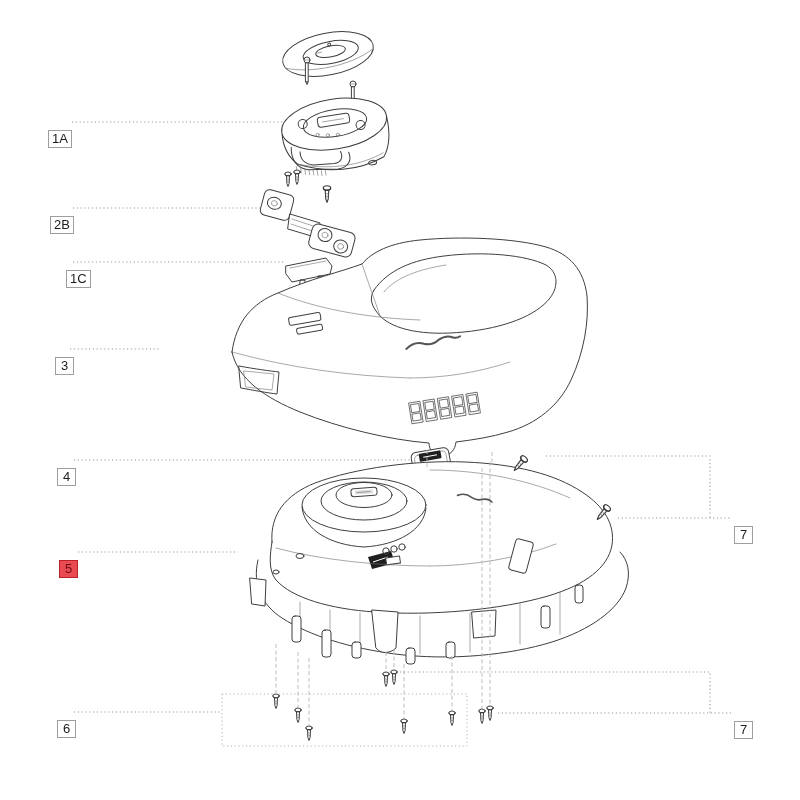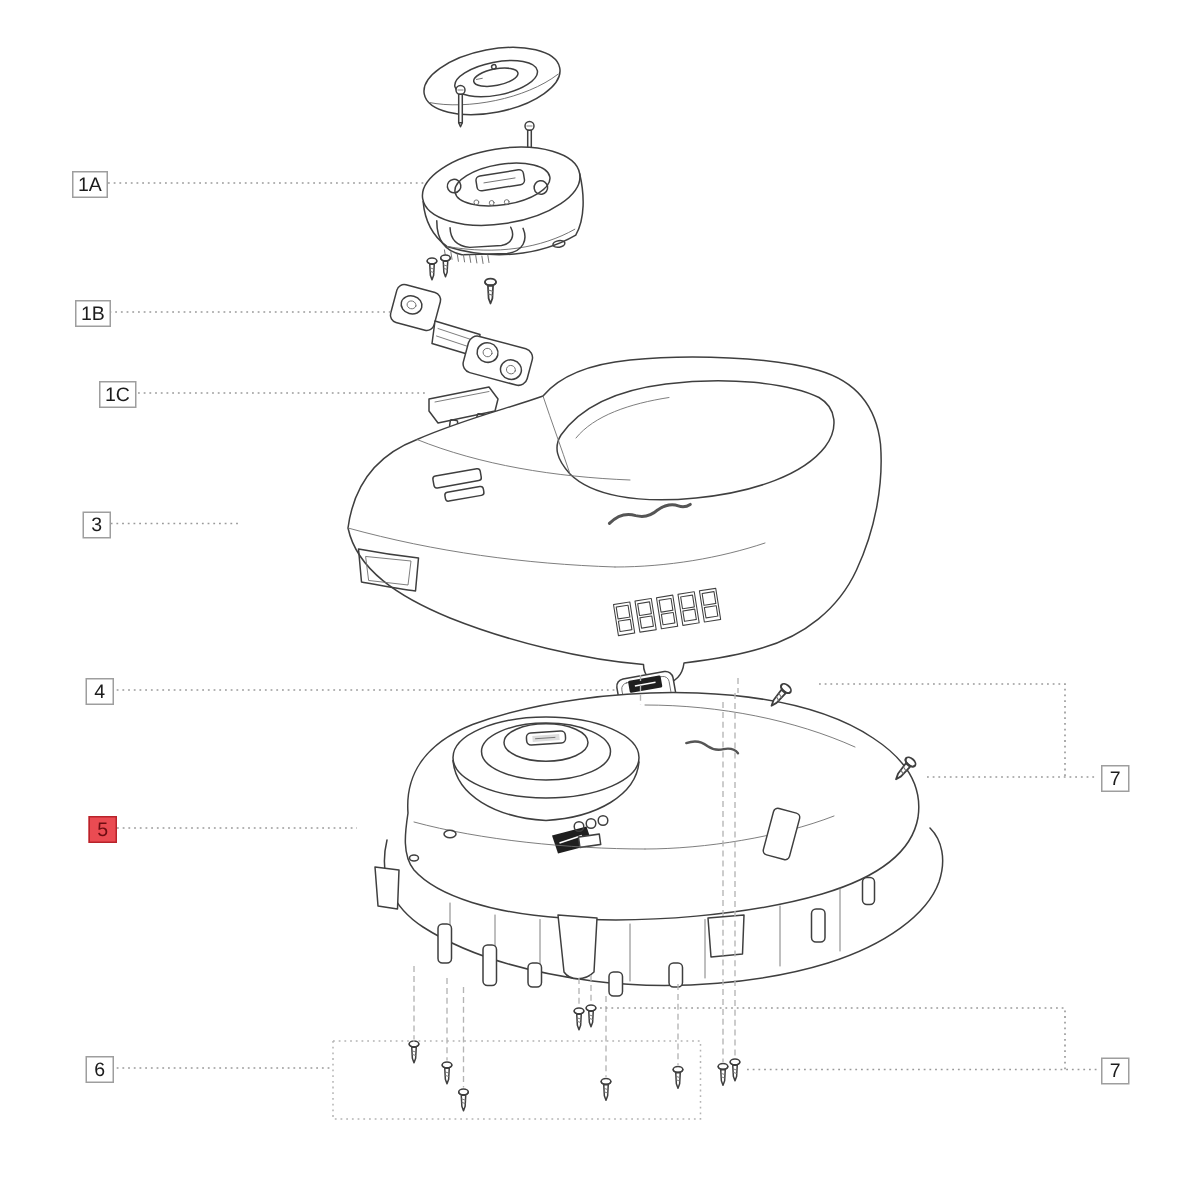--- a/index.html
+++ b/index.html
@@ -1,21 +1,21 @@
 <!DOCTYPE html>
 <html><head>
 <meta charset="utf-8">
 <style>
   html,body{margin:0;padding:0;background:#fff;}
   .stage{position:relative;width:800px;height:800px;background:#fff;overflow:hidden;
          font-family:"Liberation Sans", sans-serif;}
   .stage svg{position:absolute;left:0;top:0;}
   .callout{position:absolute;min-width:11px;padding:0 3px;text-align:center;
            font:13px/16px "Liberation Sans", sans-serif;color:#1c1c1c;
-           background:#fff;border:1px solid #9e9e9e;cursor:pointer;}
+           background:#fff;border:1px solid #9e9e9e;cursor:pointer;margin-top:16px;}
   .callout.highlighted{background:#ea4b52;border-color:#b8232a;color:#6e0d12;}
   .ln{fill:none;stroke:#3f3f3f;stroke-width:1;stroke-linecap:round;stroke-linejoin:round;}
   .thin{fill:none;stroke:#6f6f6f;stroke-width:.6;stroke-linecap:round;}
   .fillw{fill:#fff;}
   .dark{fill:#1f1f1f;stroke:none;}
   .brand{fill:none;stroke:#555;stroke-width:2;stroke-linecap:round;}
   .dot-line{fill:none;stroke:#9a9a9a;stroke-width:1.1;stroke-dasharray:1.2 2.6;}
   .guide{fill:none;stroke:#b4b4b4;stroke-width:.9;stroke-dasharray:4 2.6;}
   .gbox{fill:none;stroke:#b4b4b4;stroke-width:1;stroke-dasharray:1.2 2.6;}
 </style>
@@ -288,21 +288,21 @@
     <line x1="78" y1="552" x2="238" y2="552"></line>
     <line x1="74" y1="712" x2="222" y2="712"></line>
     <polyline points="546,456 710,456 710,518" fill="none"></polyline>
     <line x1="618" y1="518" x2="732" y2="518"></line>
     <polyline points="400,672 710,672 710,713" fill="none"></polyline>
     <line x1="498" y1="713" x2="732" y2="713"></line>
   </g>
 </svg>
 
 <div class="callout" style="left:48px;top:114px">1A</div>
-<div class="callout" style="left:50px;top:200px">1B</div>
+<div class="callout" style="left:50px;top:200px">2B</div>
 <div class="callout" style="left:66px;top:254px">1C</div>
 <div class="callout" style="left:55px;top:341px">3</div>
 <div class="callout" style="left:57px;top:452px">4</div>
 <div class="callout highlighted" style="left:59px;top:544px">5</div>
 <div class="callout" style="left:57px;top:704px">6</div>
 <div class="callout" style="left:734px;top:510px">7</div>
 <div class="callout" style="left:734px;top:705px">7</div>
 
 </div>
 

